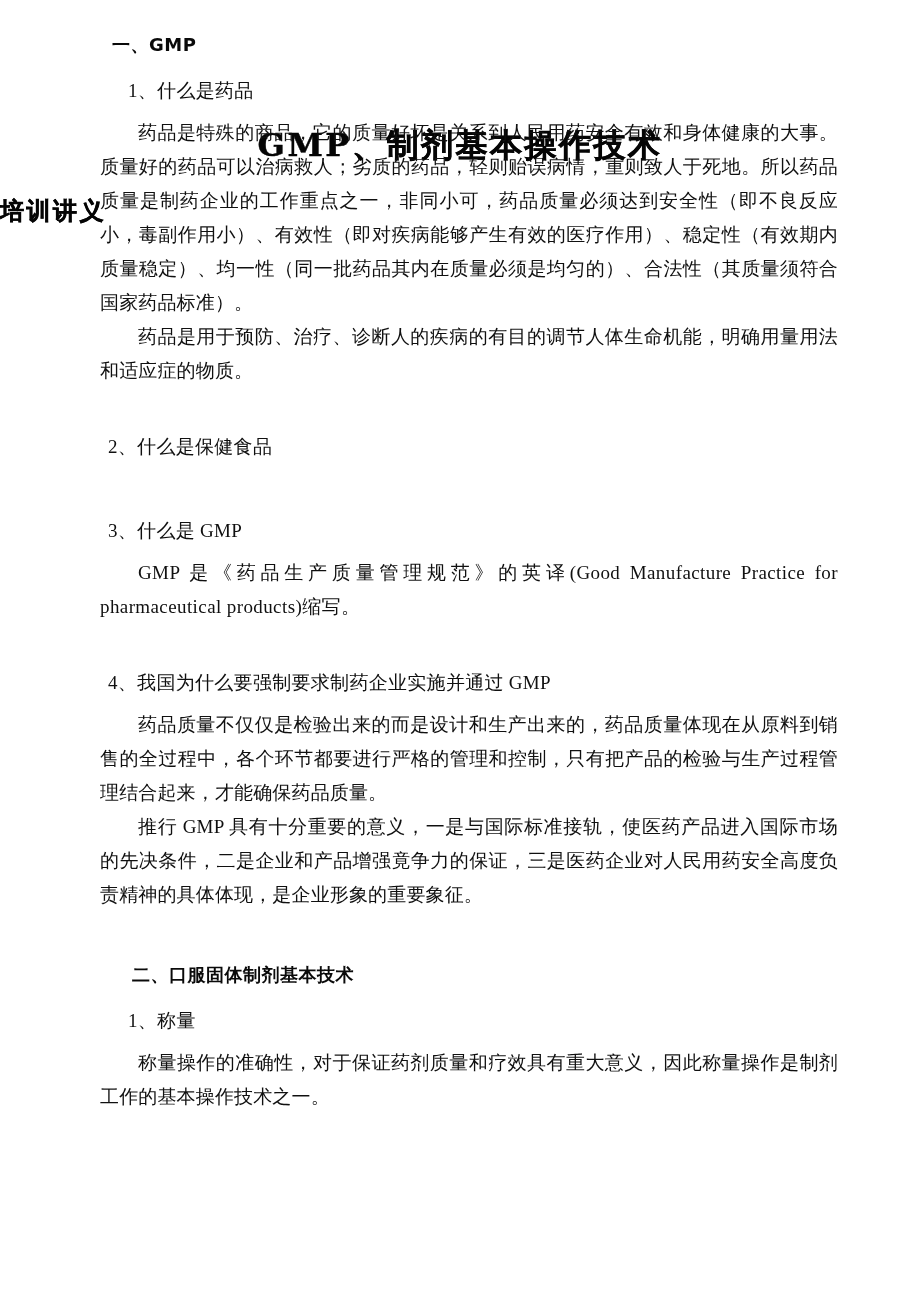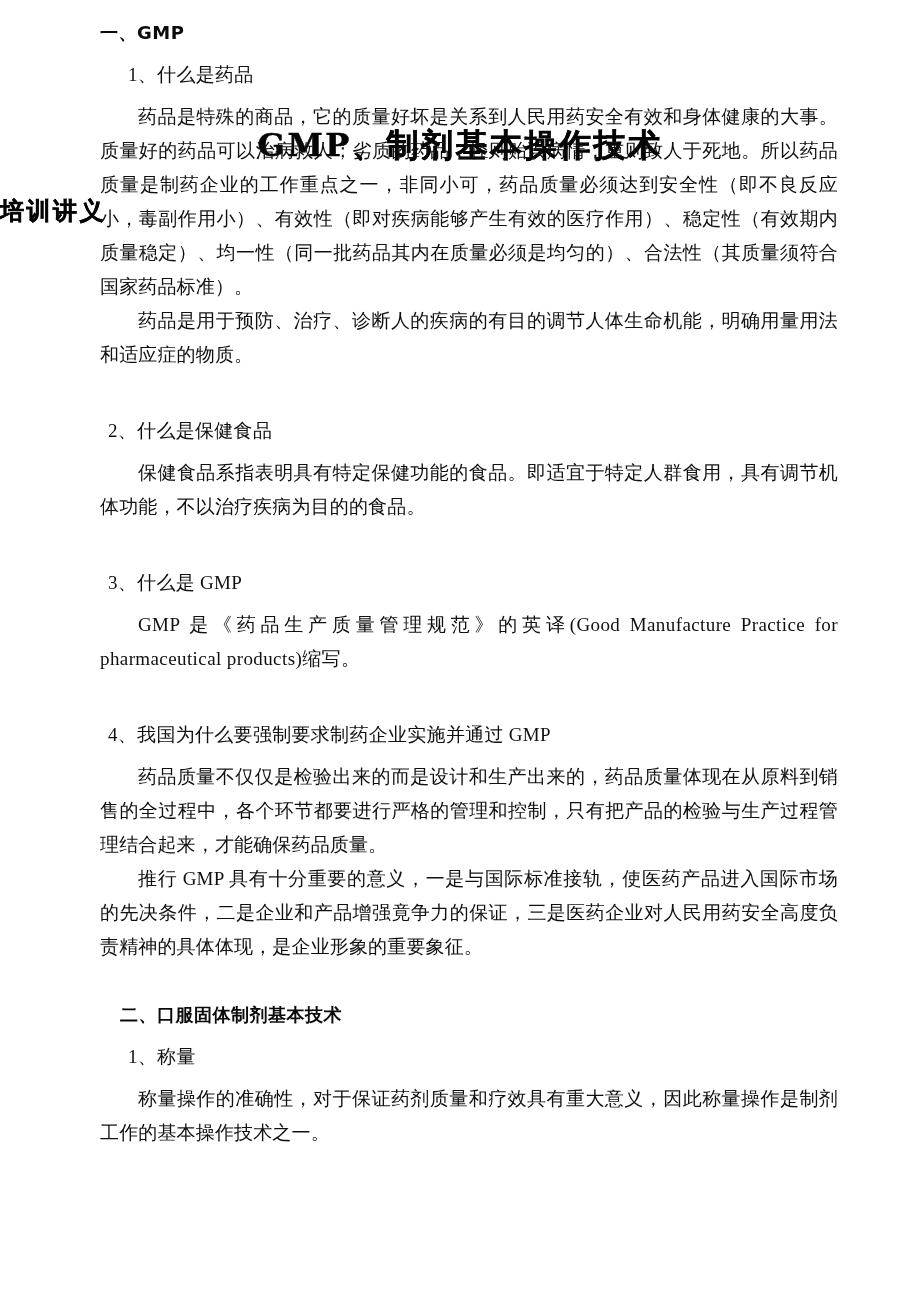--- a/index.html
+++ b/index.html
@@ -59,21 +59,21 @@
     -webkit-text-stroke: 0.45px #050505;
   }
 
   
   .sec-h1 {
     font-family: "DejaVu Sans", "Liberation Sans", sans-serif;
     font-weight: bold;
     font-size: 18px;
     line-height: 34px;
     letter-spacing: 0.5px;
-    margin: 0;
+    margin: 12px;
     color: #0a0a0a;
   }
   .sec-h1.indent1 { text-indent: 20px; font-family: Liberation Serif, serif; }
 
   .sec-h2 {
     font-family: "Liberation Serif", "DejaVu Serif", serif;
     font-size: 19px;
     line-height: 34px;
     letter-spacing: 0.3px;
     margin: 8px;
@@ -127,21 +127,20 @@
     <div class="sec-h2 indent1">1、什么是药品</div>
 
     <p class="para">药品是特殊的商品，它的质量好坏是关系到人民用药安全有效和身体健康的大事。质量好的药品可以治病救人；劣质的药品，轻则贻误病情，重则致人于死地。所以药品质量是制药企业的工作重点之一，非同小可，药品质量必须达到安全性（即不良反应小，毒副作用小）、有效性（即对疾病能够产生有效的医疗作用）、稳定性（有效期内质量稳定）、均一性（同一批药品其内在质量必须是均匀的）、合法性（其质量须符合国家药品标准）。</p>
 
     <p class="para">药品是用于预防、治疗、诊断人的疾病的有目的调节人体生命机能，明确用量用法和适应症的物质。</p>
 
     <div class="blank-line">&nbsp;</div>
 
     <div class="sec-h2">2、什么是保健食品</div>
 
-    <p class="para">保健食品系指表明具有特定保健功能的食品。即适宜于特定人群食用，具有调节机体功能，不以治疗疾病为目的的食品。</p>
 
     <div class="blank-line">&nbsp;</div>
 
     <div class="sec-h2">3、什么是 GMP</div>
 
     <p class="para wide">GMP 是《药品生产质量管理规范》的英译(Good Manufacture Practice for pharmaceutical products)缩写。</p>
 
     <div class="blank-line">&nbsp;</div>
 
     <div class="sec-h2">4、我国为什么要强制要求制药企业实施并通过 GMP</div>

